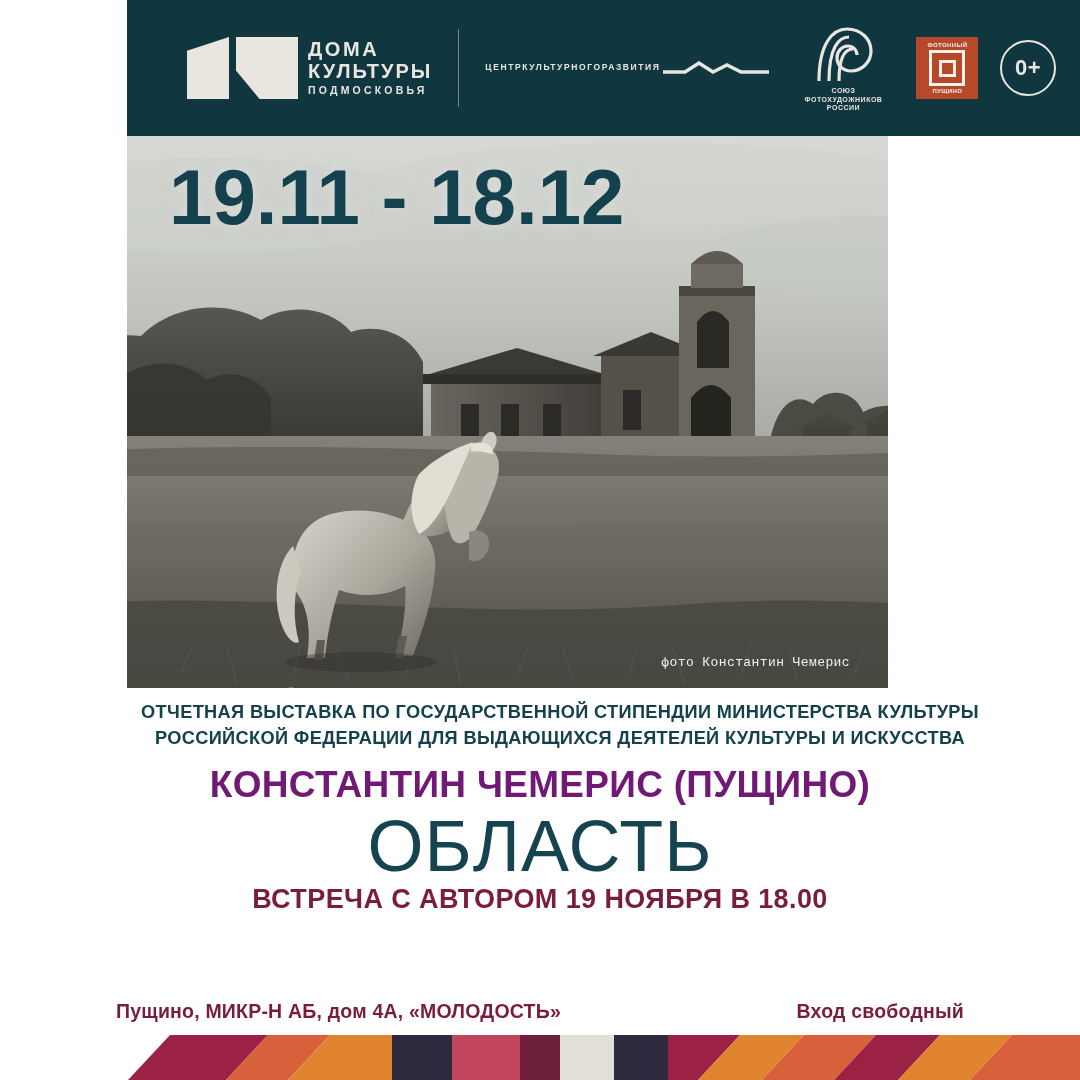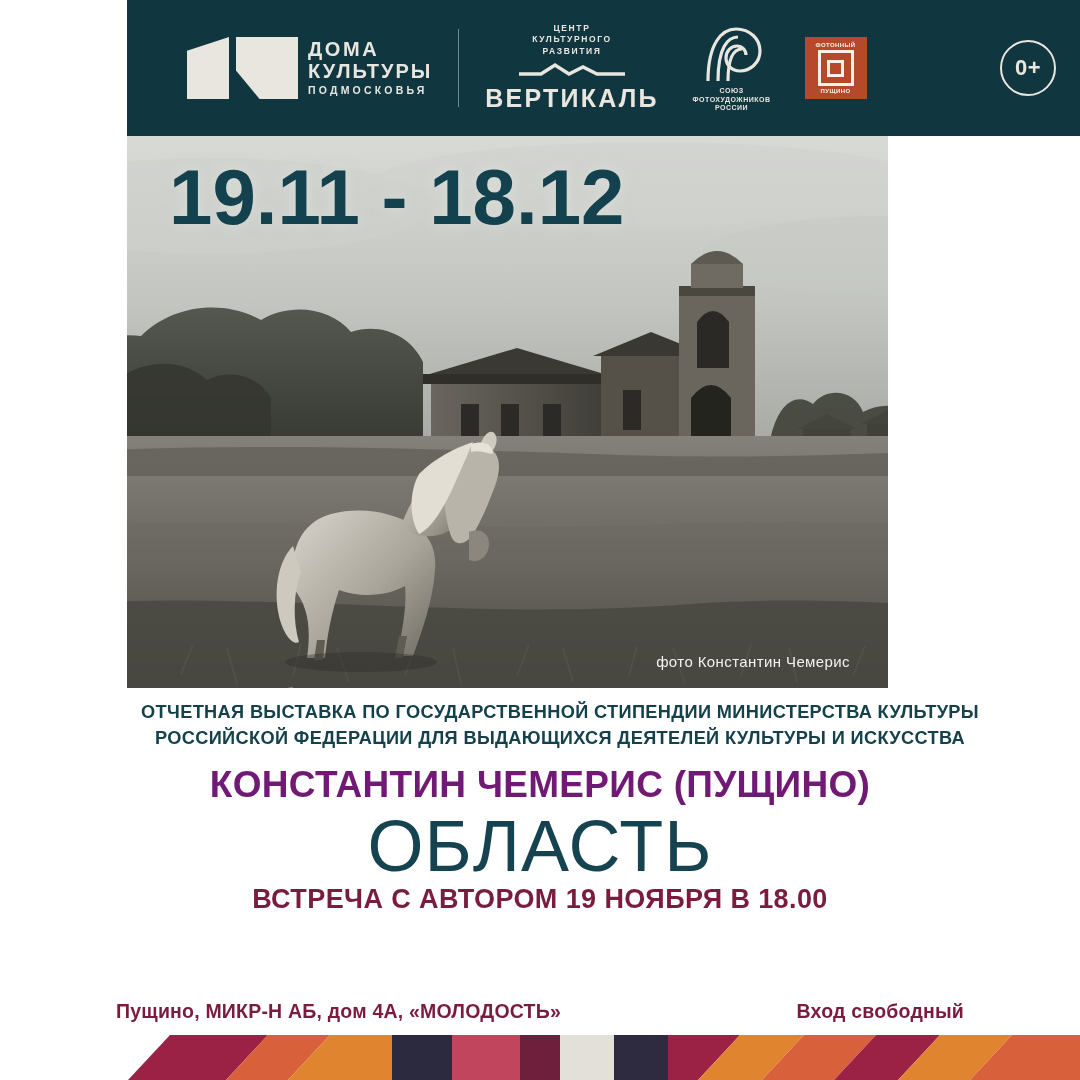--- a/index.html
+++ b/index.html
@@ -82,21 +82,21 @@
   .divider-vert {
     width: 1px;
     height: 78px;
     background: #6f8b90;
     margin: 0 26px;
   }
 
   
   .logo-vert {
     display: flex;
-    flex-direction: column;
+    flex-direction: row;
     align-items: center;
     color: #e9e6df;
   }
   .logo-vert .tiny {
     font-size: 8.5px;
     font-weight: bold;
     letter-spacing: 1.6px;
     line-height: 1.32;
     text-align: center;
   }
@@ -212,22 +212,23 @@
     font-weight: bold;
     letter-spacing: 0px;
     line-height: 1;
     text-shadow: 0 0 14px rgba(230,232,228,0.55);
   }
   .photo-credit {
     position: absolute;
     right: 38px;
     bottom: 18px;
     color: #f2f2ee;
-    font-size: 15px;
+    font-size: 13px;
     letter-spacing: 0.4px;
+    font-family: Liberation Mono, monospace;
   }
 
   
   .textblock {
     position: absolute;
     left: 0;
     top: 700px;
     width: 1080px;
     text-align: center;
   }
@@ -309,21 +310,20 @@
 
     <div class="logo-vert">
       <div class="tiny">ЦЕНТР</div>
       <div class="tiny">КУЛЬТУРНОГО</div>
       <div class="tiny">РАЗВИТИЯ</div>
       <div class="wave">
         <svg width="110" height="16" viewBox="0 0 110 16" aria-hidden="true">
           <path d="M2 12 L24 12 L38 3 L52 12 L66 5 L80 12 L108 12" fill="none" stroke="#e9e6df" stroke-width="3.5" stroke-linejoin="miter"></path>
         </svg>
       </div>
-      <div class="big">ВЕРТИКАЛЬ</div>
     </div>
 
     <div class="logo-soyuz">
       <div style="display:flex;flex-direction:column;align-items:center;">
         <div class="soyuz-emblem">
           <svg width="72" height="62" viewBox="0 0 72 62" aria-hidden="true">
             <g fill="none" stroke="#e9e6df" stroke-width="3.2">
               <path d="M12 58 C12 20, 26 6, 40 6 C54 6, 64 16, 64 28 C64 40, 54 48, 44 48 C36 48, 30 42, 30 35 C30 28, 35 23, 41 23 C46 23, 50 27, 50 32"></path>
               <path d="M22 58 C22 24, 32 14, 42 14"></path>
               <path d="M32 58 C32 34, 38 26, 46 26"></path>

